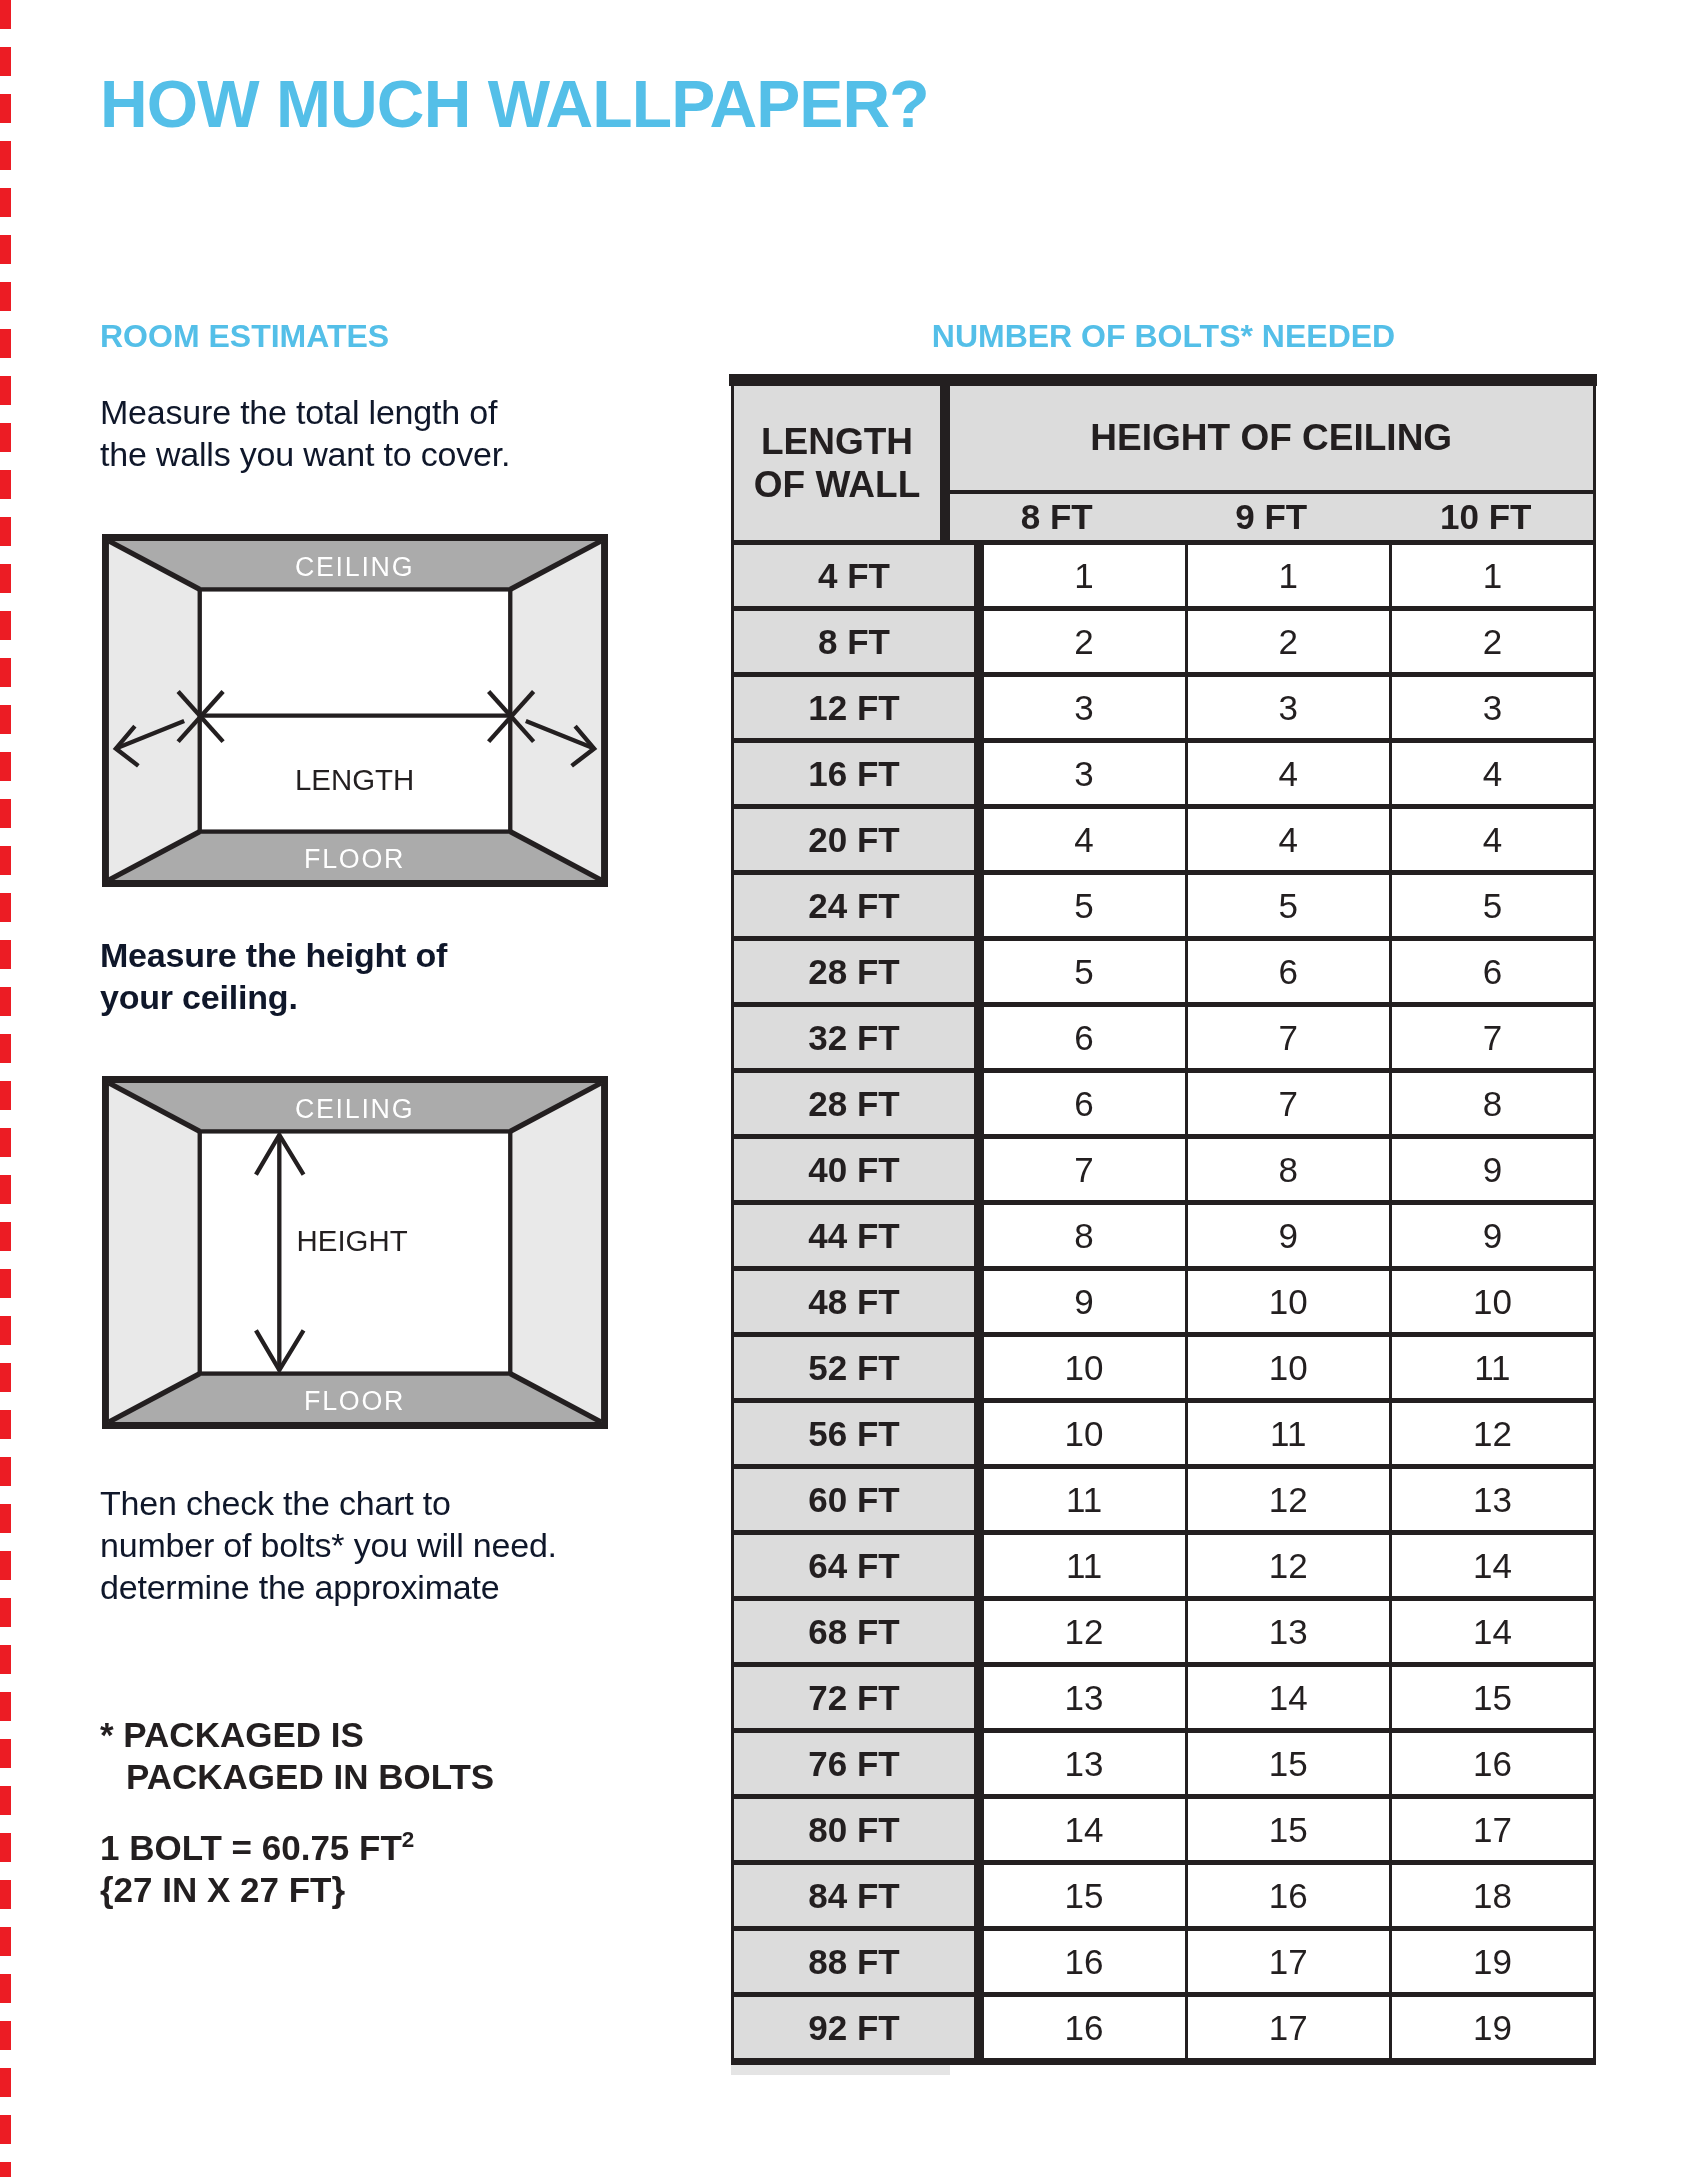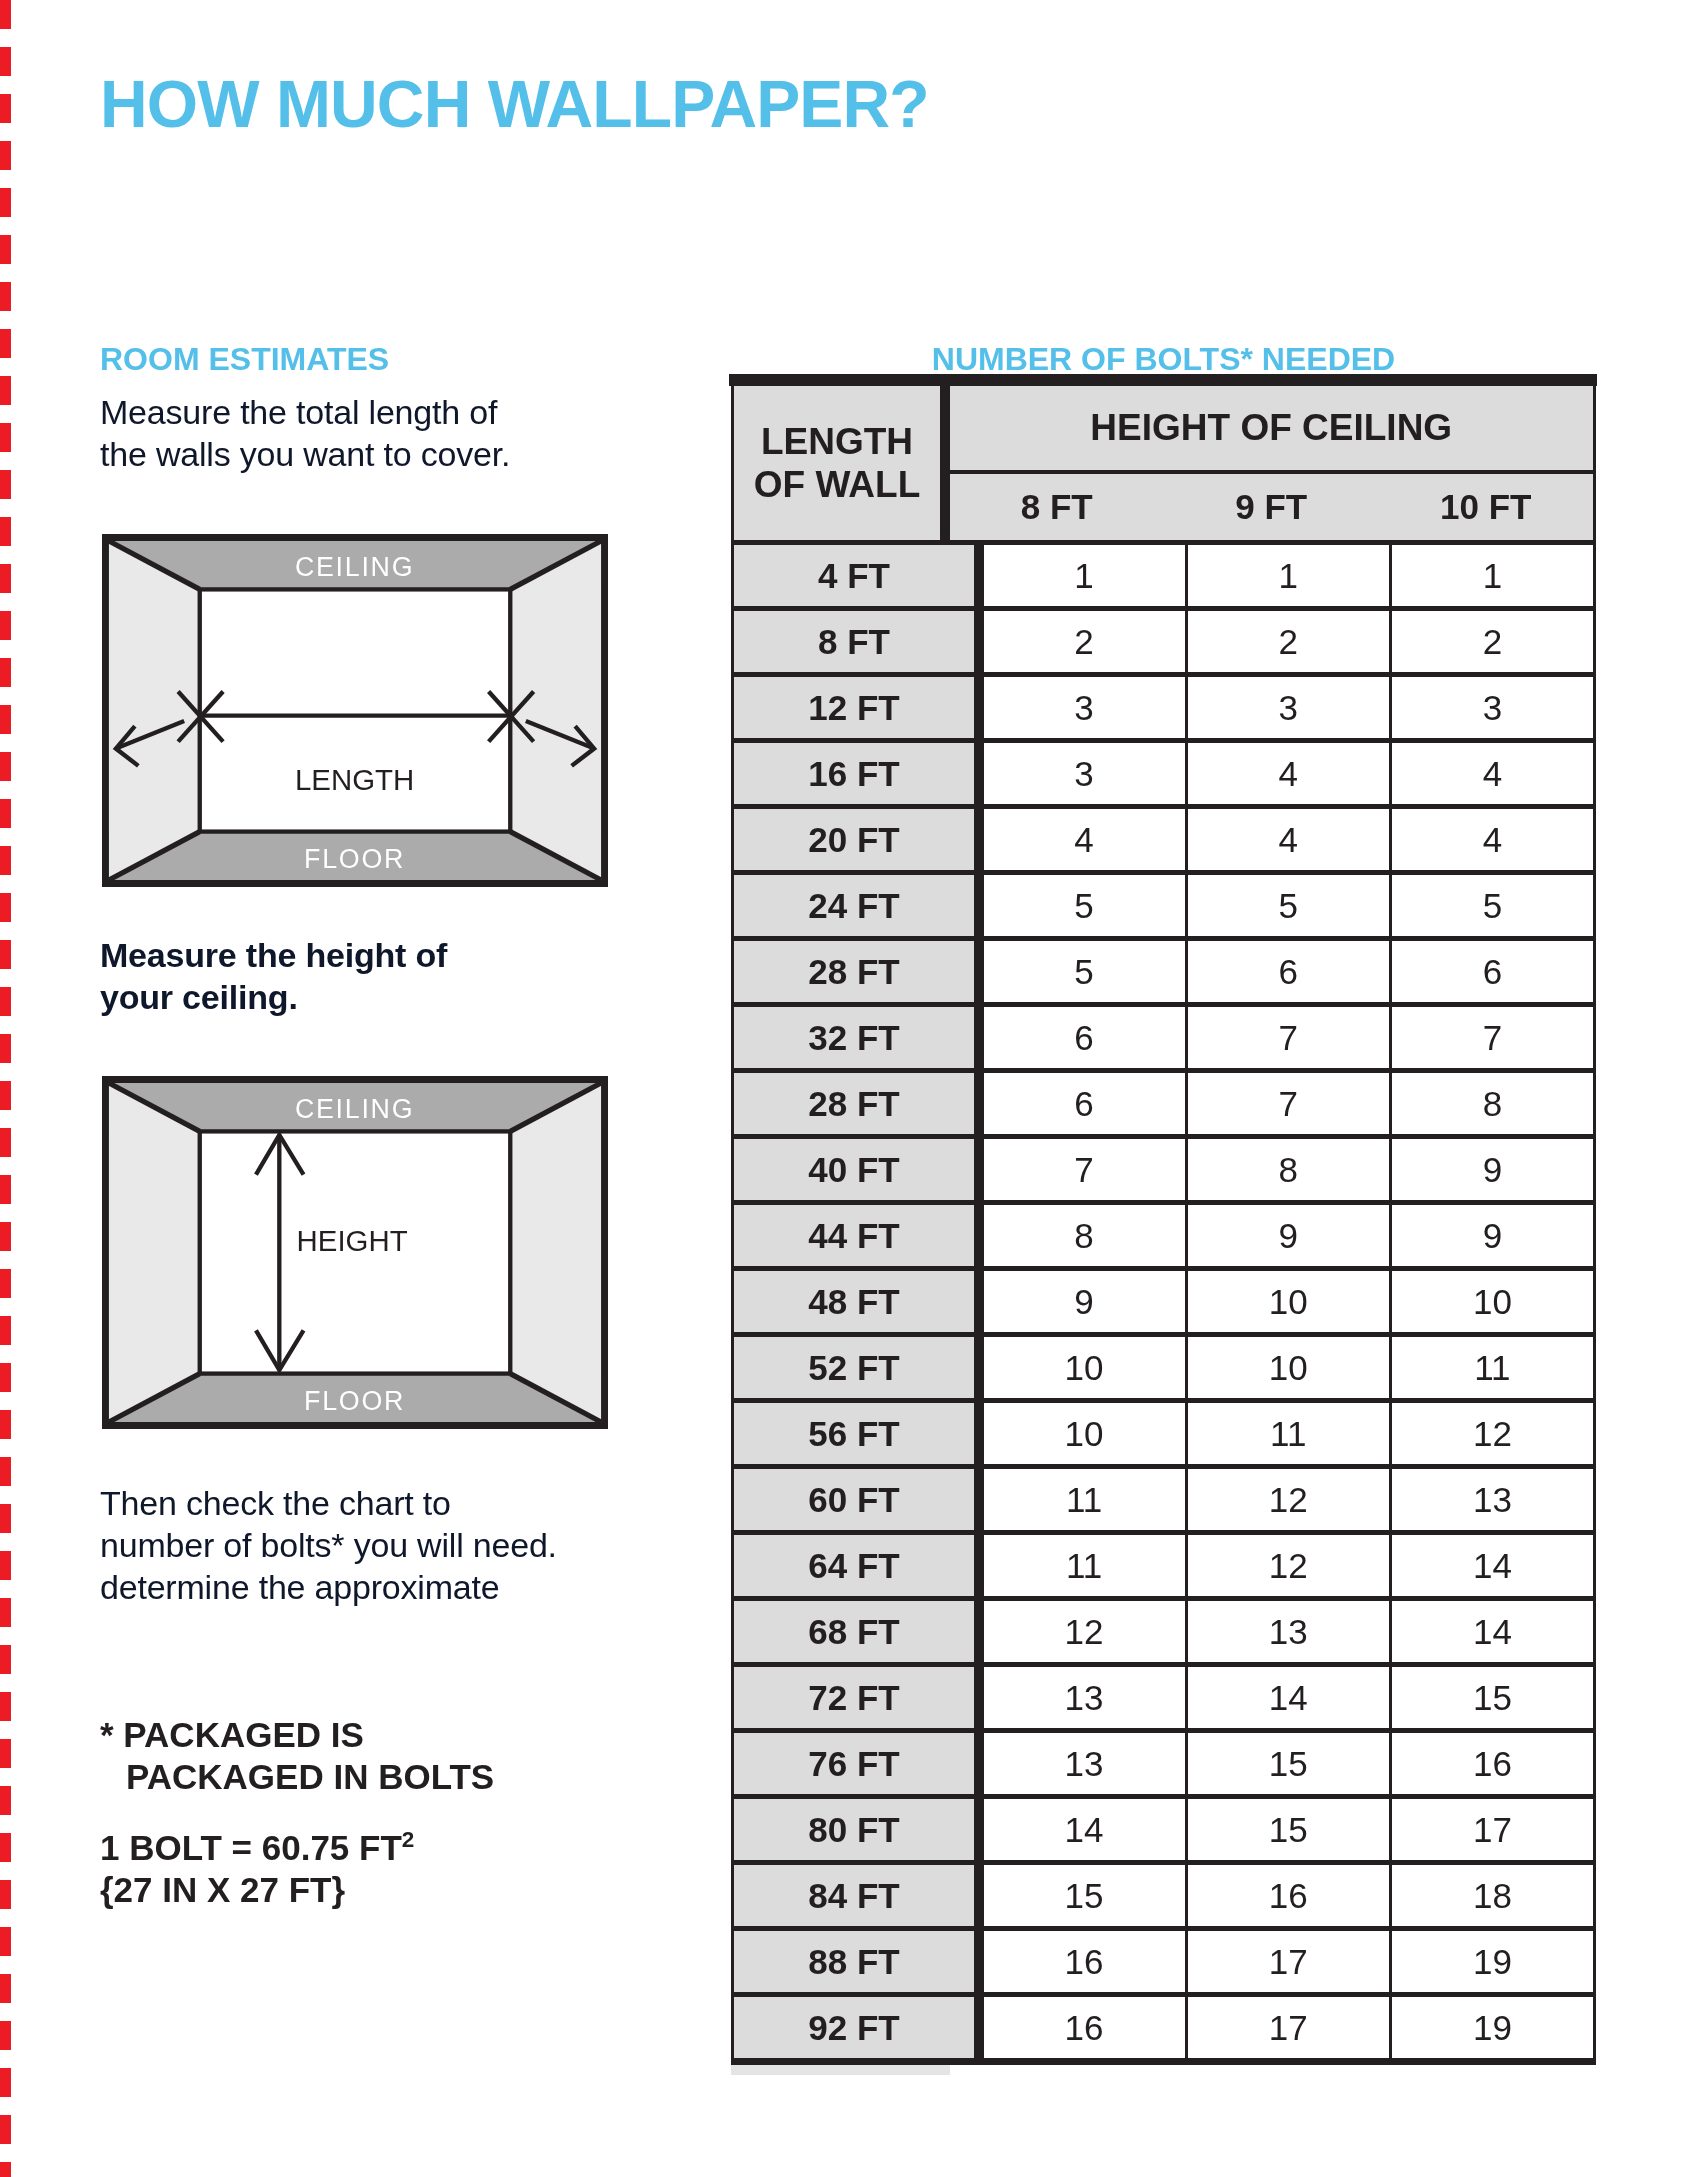--- a/index.html
+++ b/index.html
@@ -9,21 +9,21 @@
   }
   .bleed-bar {
     position:absolute; left:0; top:0; width:11.2px; height:2177px;
     background:repeating-linear-gradient(to bottom, #EC1C24 0 29px, #ffffff 29px 47px);
   }
   .title {
     position:absolute; left:100px; top:66px; margin:0;
     font-size:66px; font-weight:bold; letter-spacing:-0.9px; color:#54BFE8; white-space:nowrap;
   }
   .sec-heading {
-    position:absolute; font-size:32px; font-weight:bold; color:#54BFE8; white-space:nowrap;margin-top:23px;
+    position:absolute; font-size:32px; font-weight:bold; color:#54BFE8; white-space:nowrap;
   }
   .room-heading { left:100px; top:318px; }
   .table-heading { left:731px; width:865px; top:318px; text-align:center; }
   .para { position:absolute; font-size:34px; line-height:42px; letter-spacing:-0.2px; color:#0f172a; }
   .para1 { left:100px; top:391px; }
   .para2 { left:100px; top:934px;font-weight:bold; }
   .para3 { left:100px; top:1482px; }
   .note  { position:absolute; left:100px; top:1714px; font-size:35px; line-height:42px; font-weight:bold; }
   .note .indent { padding-left:26px; }
   .boltinfo { position:absolute; left:100px; top:1819px; font-size:35px; line-height:42px; font-weight:bold; }
@@ -41,21 +41,21 @@
   .t-header {
     display:flex; height:154px; background:#DCDCDC; box-sizing:border-box;
     border-left:3.5px solid #231F20; border-right:3.5px solid #231F20;
   }
   .t-label-col {
     width:206px; display:flex; flex-direction:column; justify-content:center; align-items:center;
     font-weight:bold; font-size:37px; line-height:43px;
   }
   .t-divider { width:9.5px; background:#231F20; flex:0 0 auto; }
   .t-head-right { flex:1; display:flex; flex-direction:column; }
-  .t-group { height:84px; display:flex; align-items:center; justify-content:center; font-weight:bold; font-size:37px; }
+  .t-group { height:104px; display:flex; align-items:center; justify-content:center; font-weight:bold; font-size:37px; }
   .t-underline { height:4.3px; background:#231F20; }
   .t-cols { flex:1; display:flex; }
   .t-cols > div { flex:1; display:flex; align-items:center; justify-content:center; font-weight:bold; font-size:35px; }
   .t-row {
     display:flex; height:66px; box-sizing:border-box; background:#ffffff;
     border-top:5.2px solid #231F20; border-left:3.5px solid #231F20; border-right:3.5px solid #231F20;
   }
   .t-label-cell {
     width:240px; background:#DCDCDC; display:flex; align-items:center; justify-content:center;
     font-weight:bold; font-size:35px; flex:0 0 auto;

